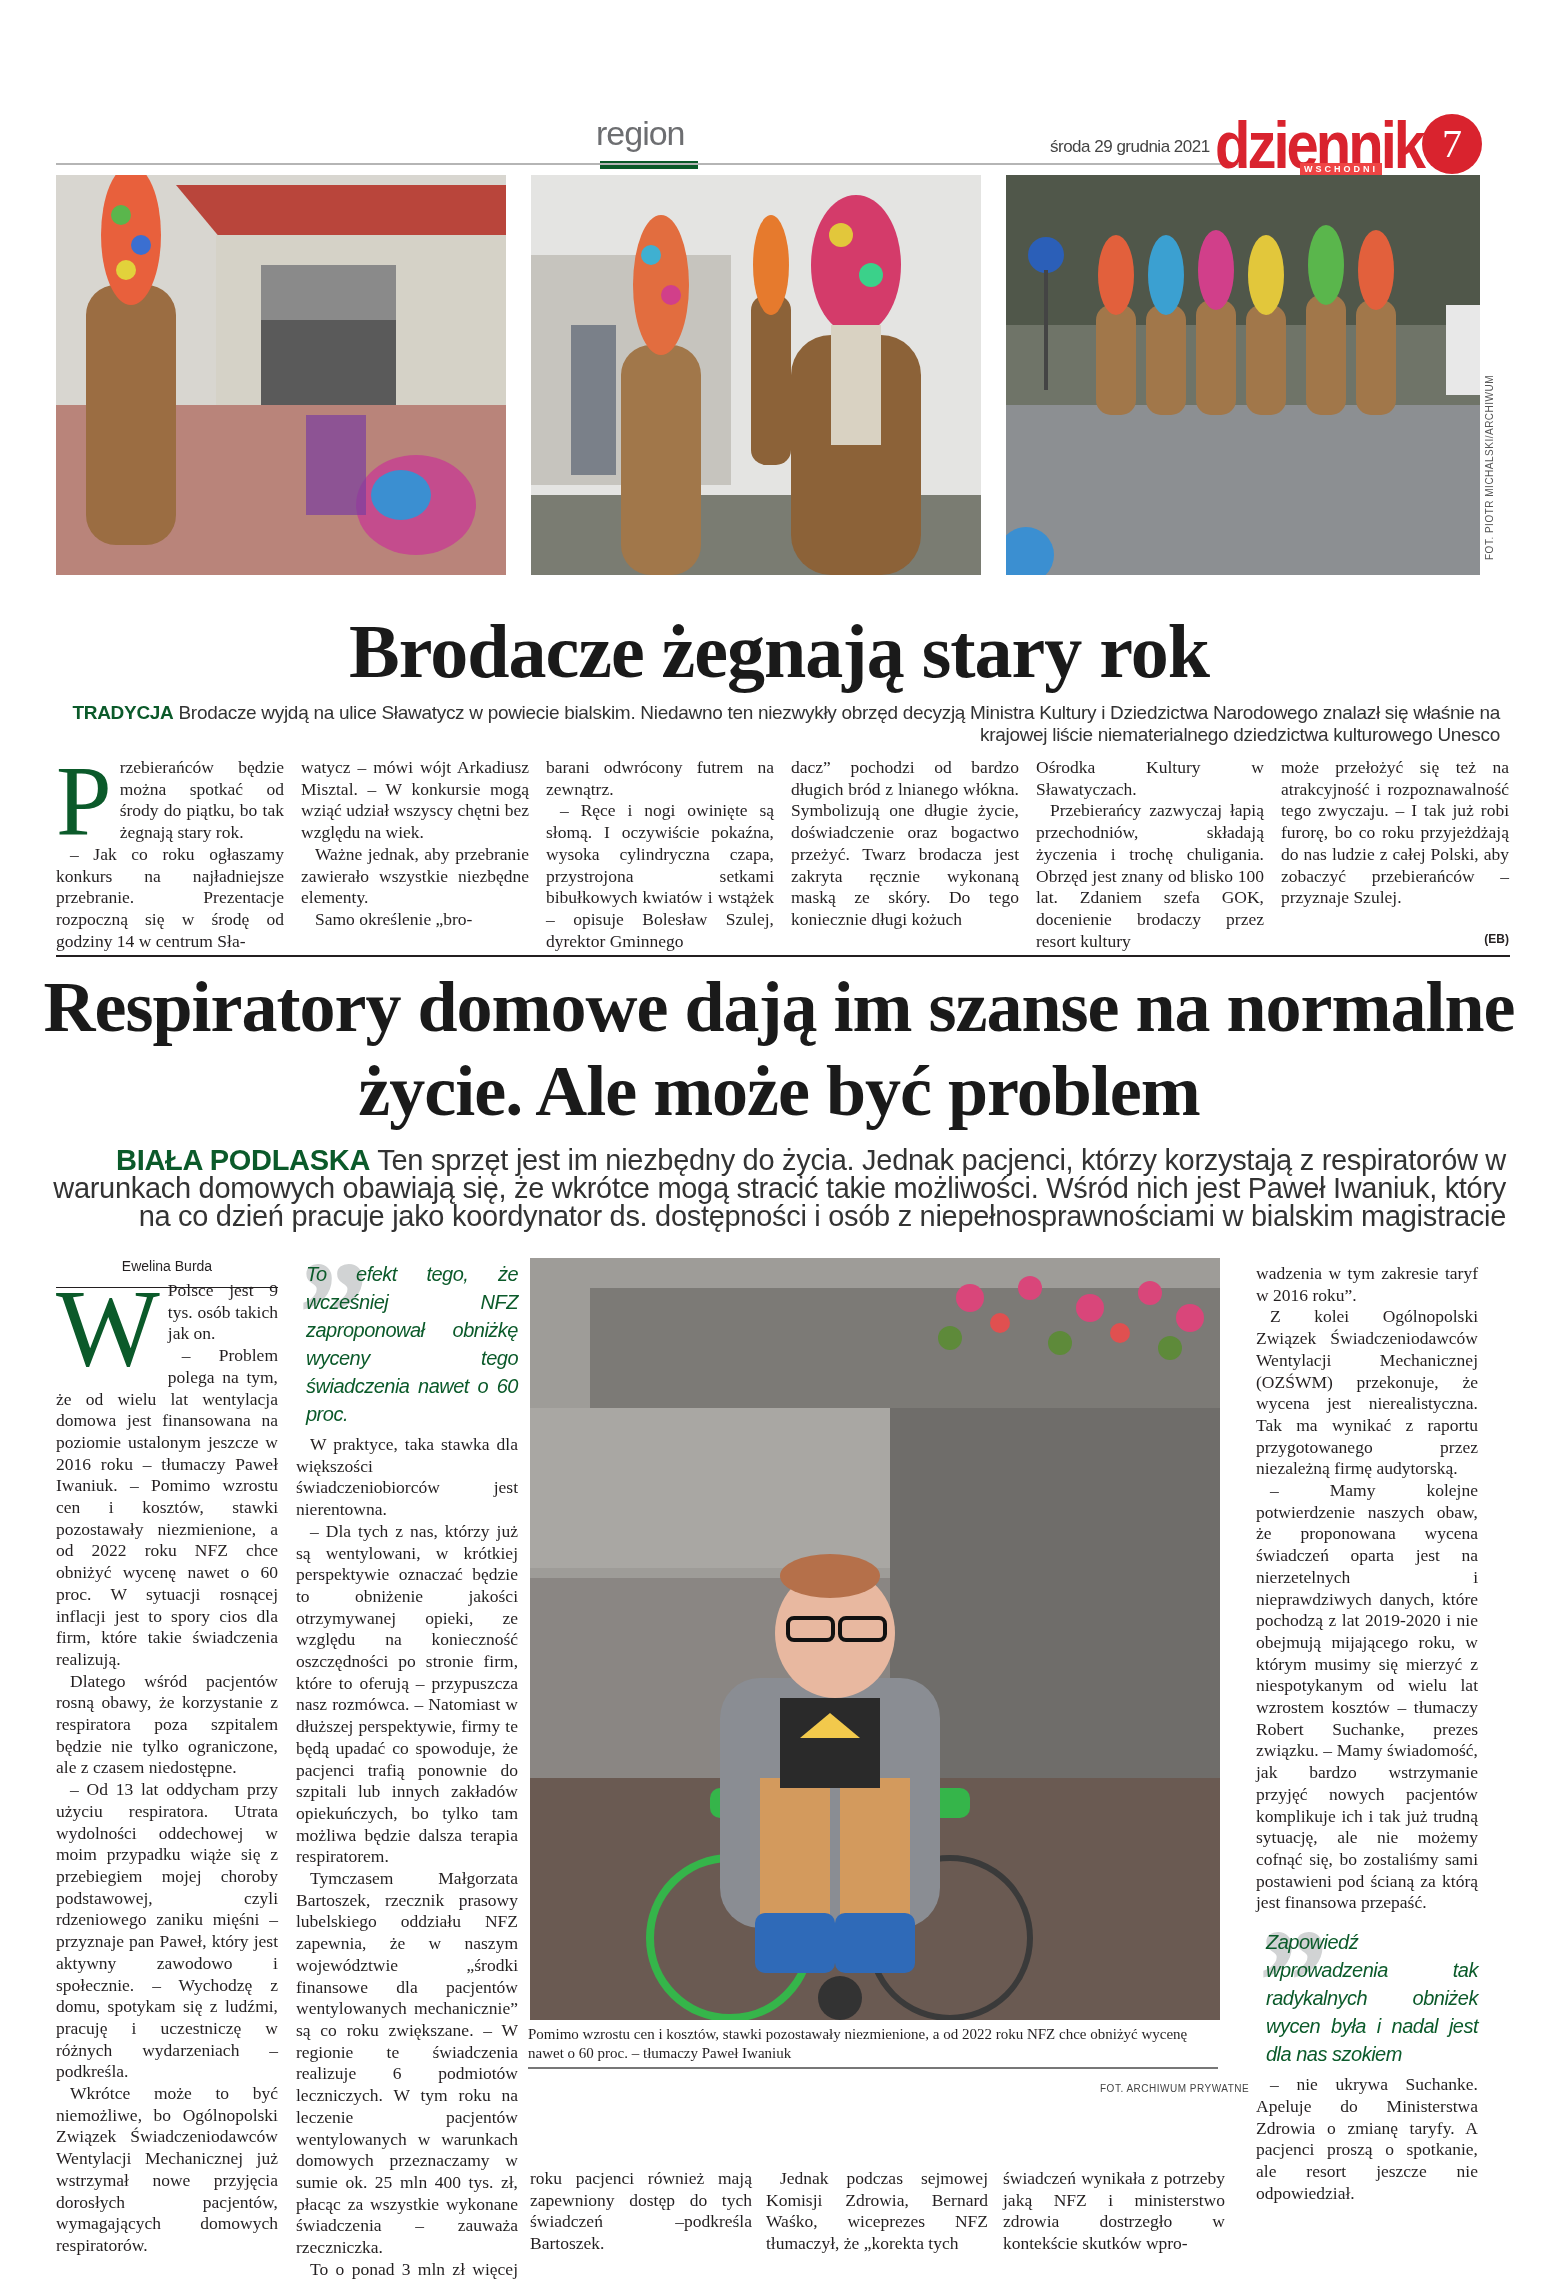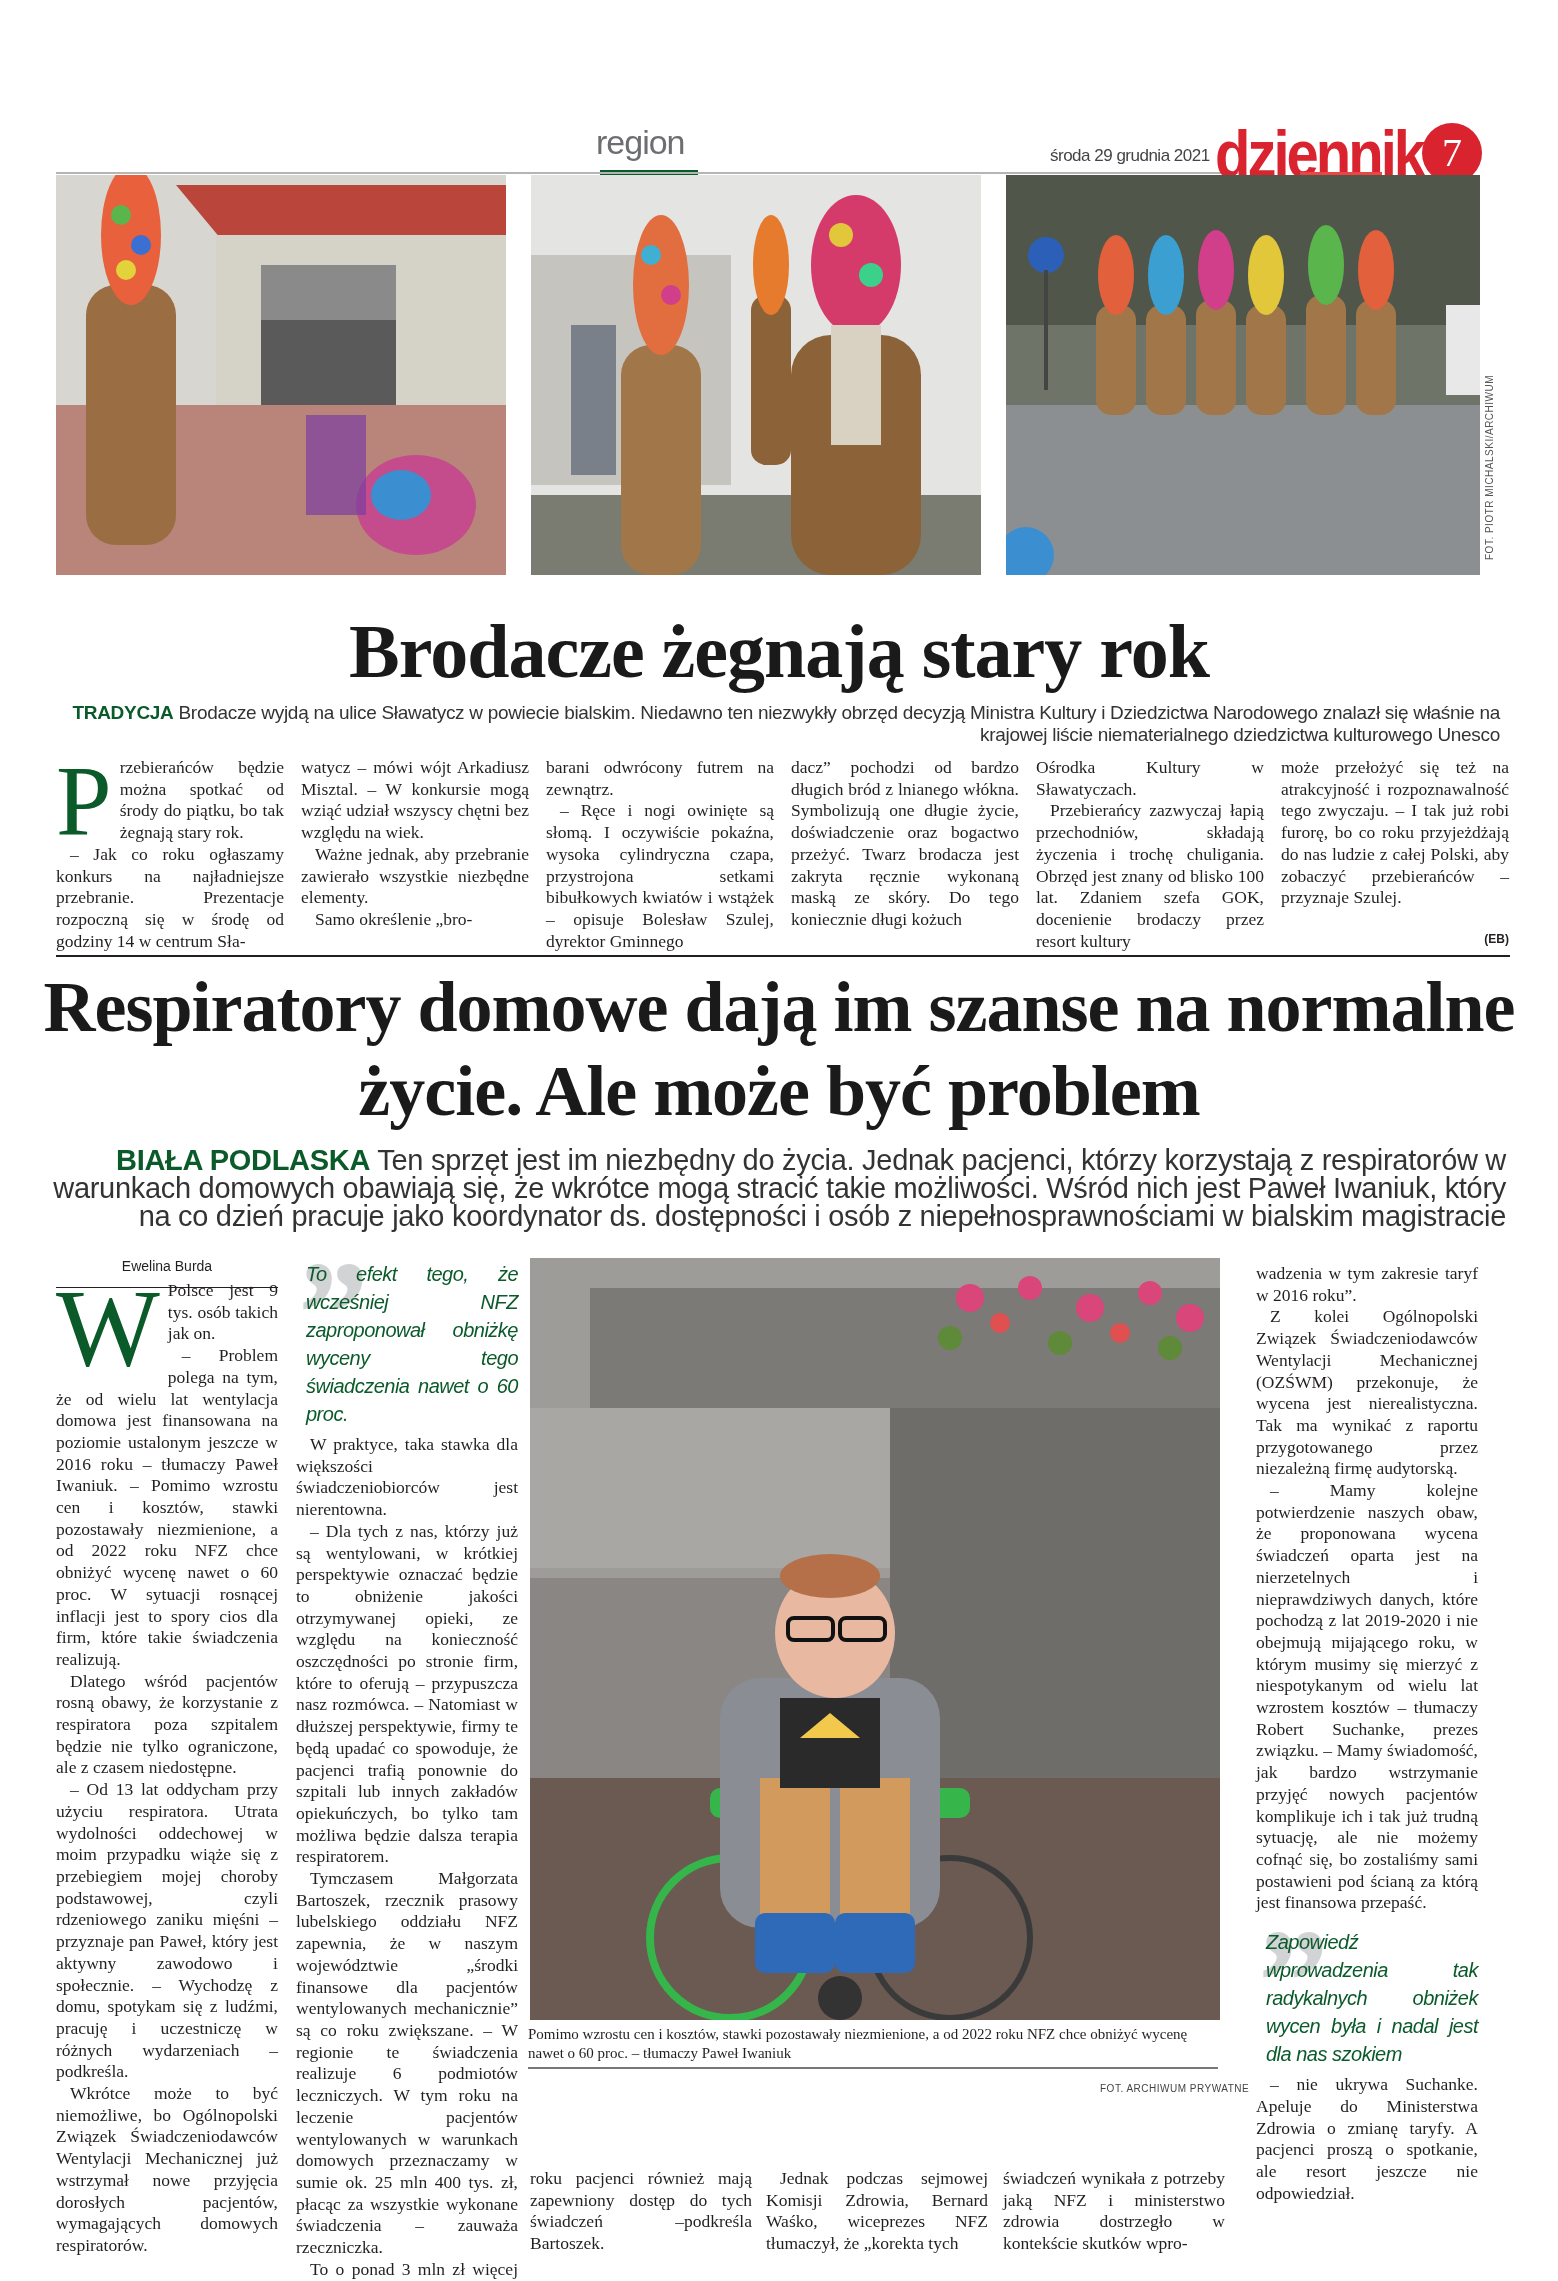--- a/index.html
+++ b/index.html
@@ -1,19 +1,19 @@
 <!DOCTYPE html>
 <html><head>
 <meta charset="utf-8">
 <style>
   html, body { margin: 0; padding: 0; background: #ffffff; }
   body { width: 1558px; height: 2281px; position: relative; overflow: hidden; color: #231f20; }
 
   
-  .header { position: absolute; left: 0; top: 13px; width: 1558px; height: 181px; }
+  .header { position: absolute; left: 0; top: 4px; width: 1558px; height: 181px; }
   .header-rule { position: absolute; left: 56px; top: 159px; width: 1182px; height: 2px; background: #b5b5b5; }
   .section-label { position: absolute; left: 596px; top: 110px; font-family: "Liberation Sans", sans-serif; font-size: 34px; font-weight: 300; color: #6d6e71; letter-spacing: -1px; }
   .section-bar { position: absolute; left: 600px; top: 157px; width: 98px; height: 8px; background: #0b5a2a; }
   .date-text { position: absolute; left: 1050px; top: 133px; font-family: "Liberation Sans", sans-serif; font-size: 17px; color: #444; letter-spacing: -0.5px; }
   .logo { position: absolute; left: 1215px; top: 108px; font-family: "Liberation Sans", sans-serif; font-weight: bold; font-size: 58px; color: #d9232e; letter-spacing: -3px; line-height: 1; transform: scaleY(1.15); transform-origin: top left; }
   .logo-sub { position: absolute; left: 1300px; top: 159px; background: #ef4444; color: #fff; font-family: "Liberation Sans", sans-serif; font-size: 9px; letter-spacing: 3px; padding: 1px 4px; font-weight: bold; }
   .page-num { position: absolute; left: 1422px; top: 110px; width: 60px; height: 60px; border-radius: 50%; background: #d9232e; color: #fff; font-family: "Liberation Serif", serif; font-size: 40px; text-align: center; line-height: 60px; }
 
   
   .photo { position: absolute; overflow: hidden; }

